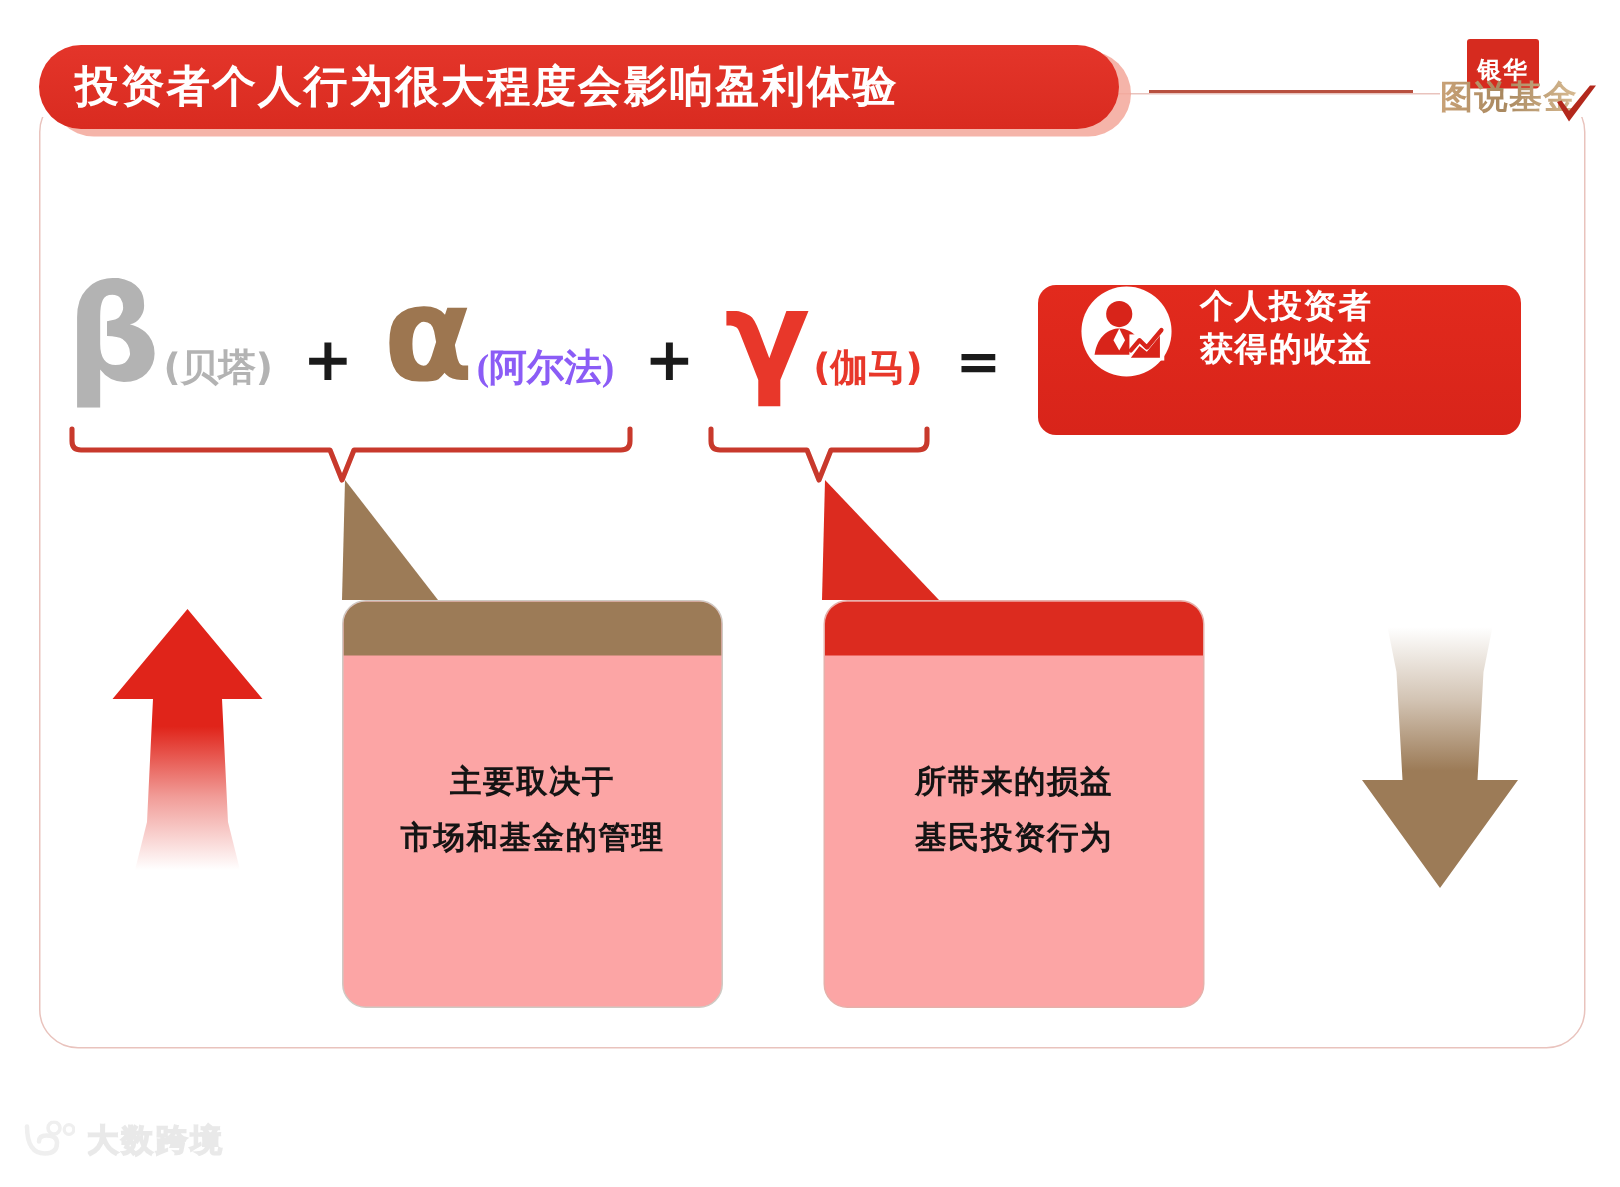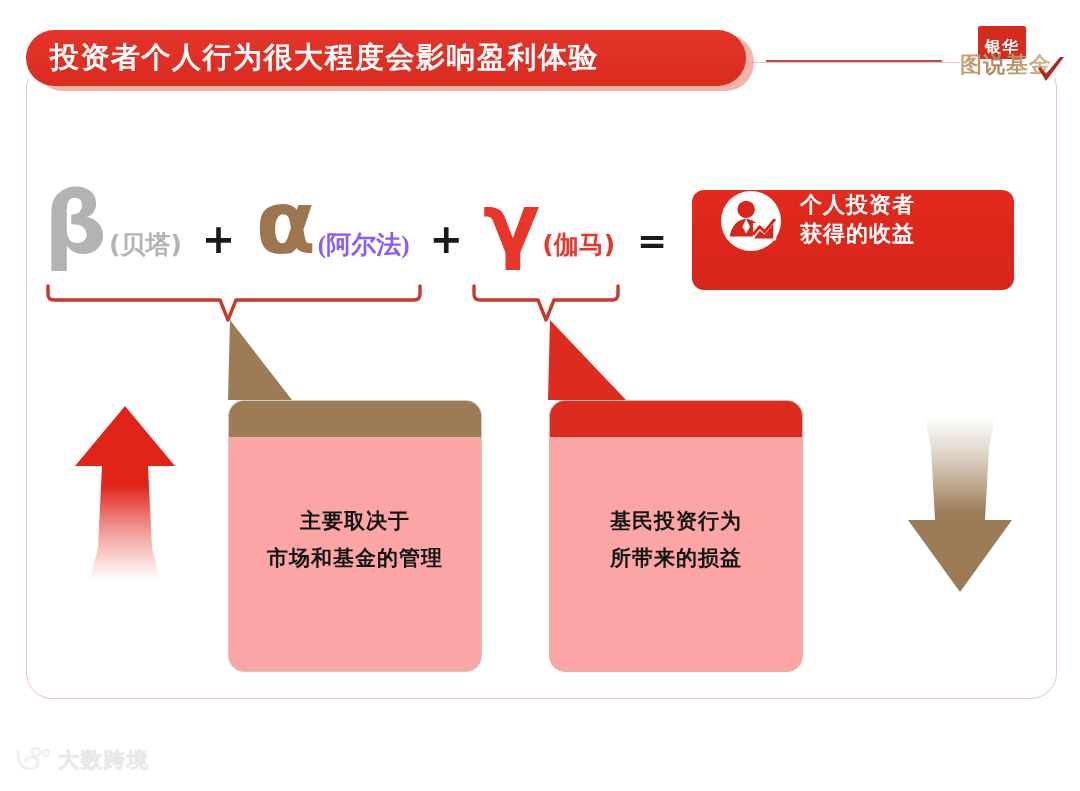--- a/index.html
+++ b/index.html
@@ -298,22 +298,22 @@
         <div>主要取决于</div>
         <div>市场和基金的管理</div>
       </div>
     </div>
   </div>
 
   <div class="card right">
     <div class="card-head"></div>
     <div class="card-body">
       <div class="card-text">
+        <div>所带来的损益</div>
         <div>基民投资行为</div>
-        <div>所带来的损益</div>
       </div>
     </div>
   </div>
 
   <svg class="arrow" style="left:60px; top:398px; width:130px; height:182px;" viewBox="0 0 130 182">
     <defs>
       <linearGradient id="gradUp" x1="0" y1="0" x2="0" y2="1">
         <stop offset="0%" stop-color="#e0241a" stop-opacity="1"></stop>
         <stop offset="45%" stop-color="#e0241a" stop-opacity="1"></stop>
         <stop offset="72%" stop-color="#e0241a" stop-opacity=".45"></stop>

